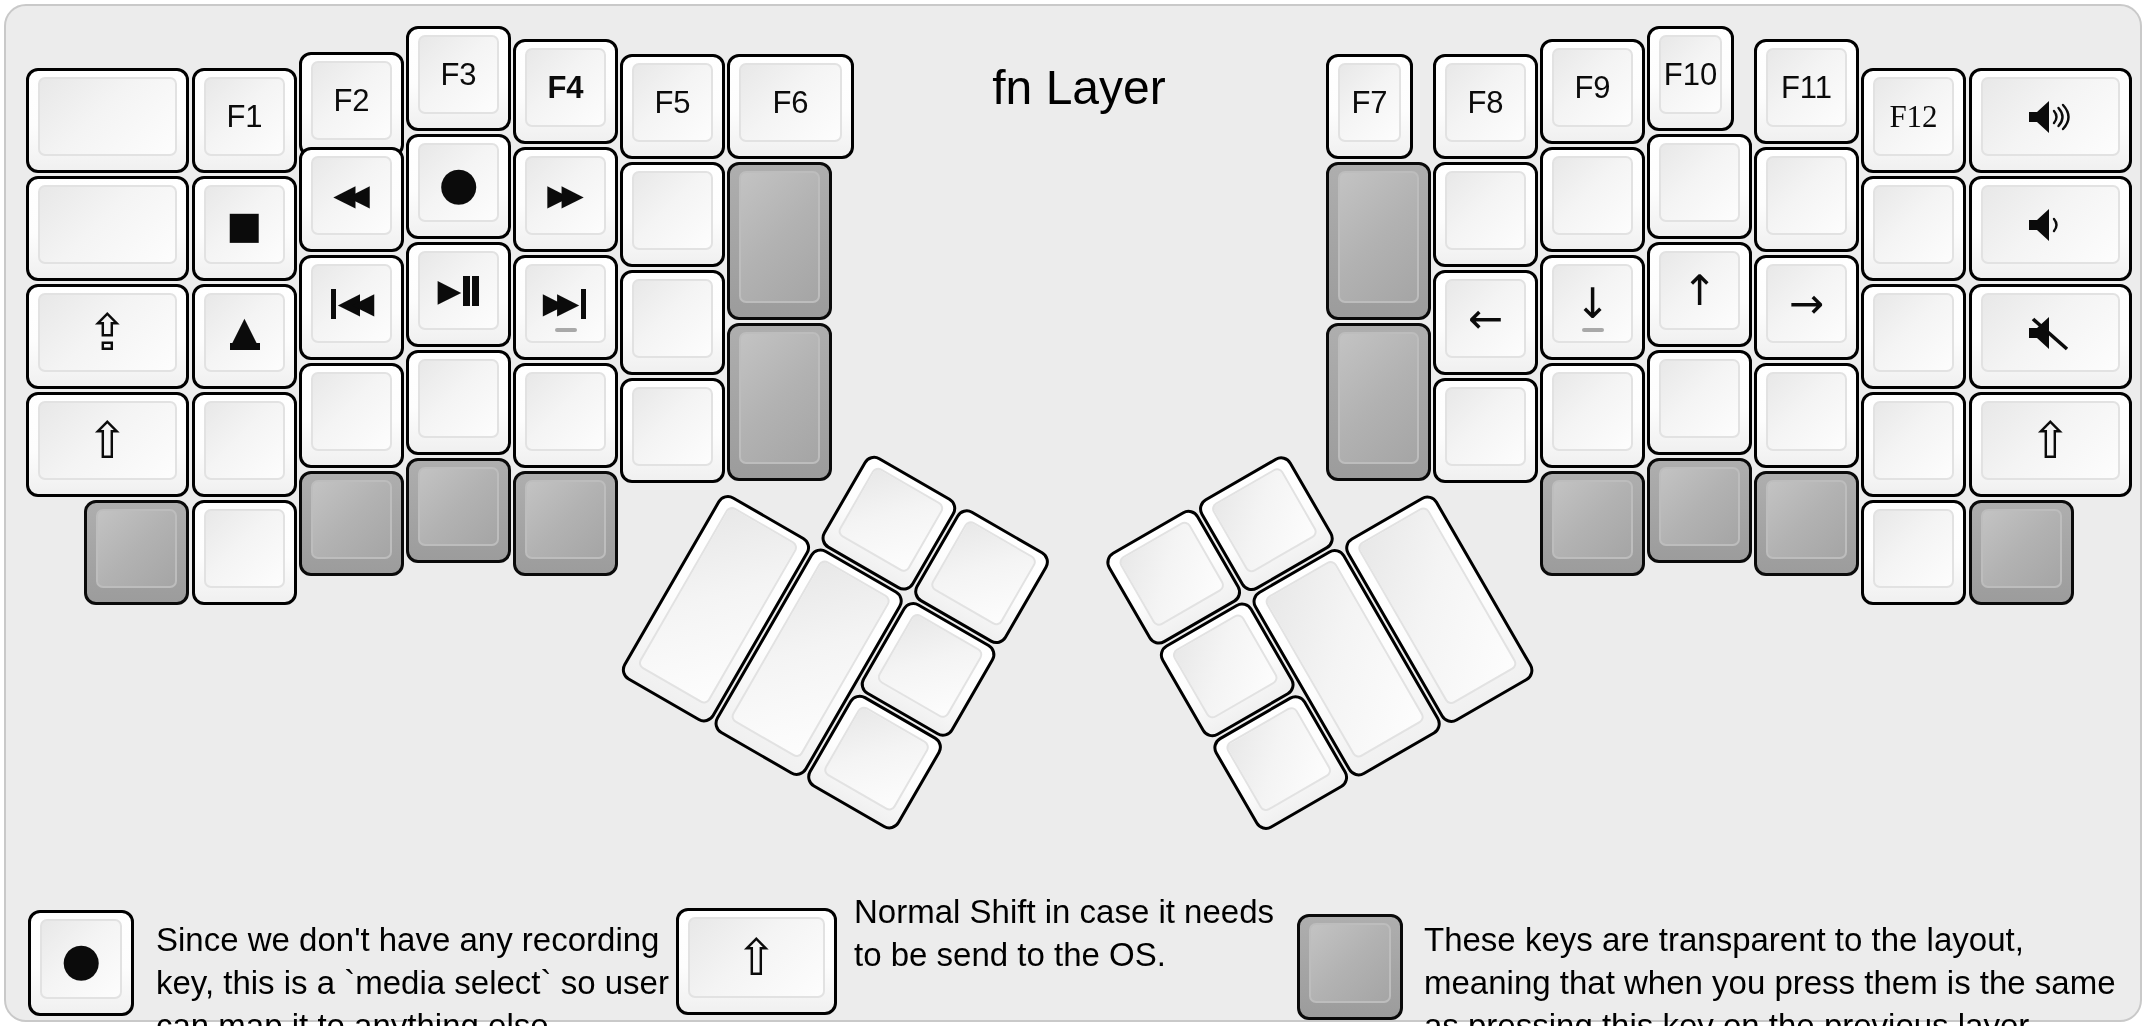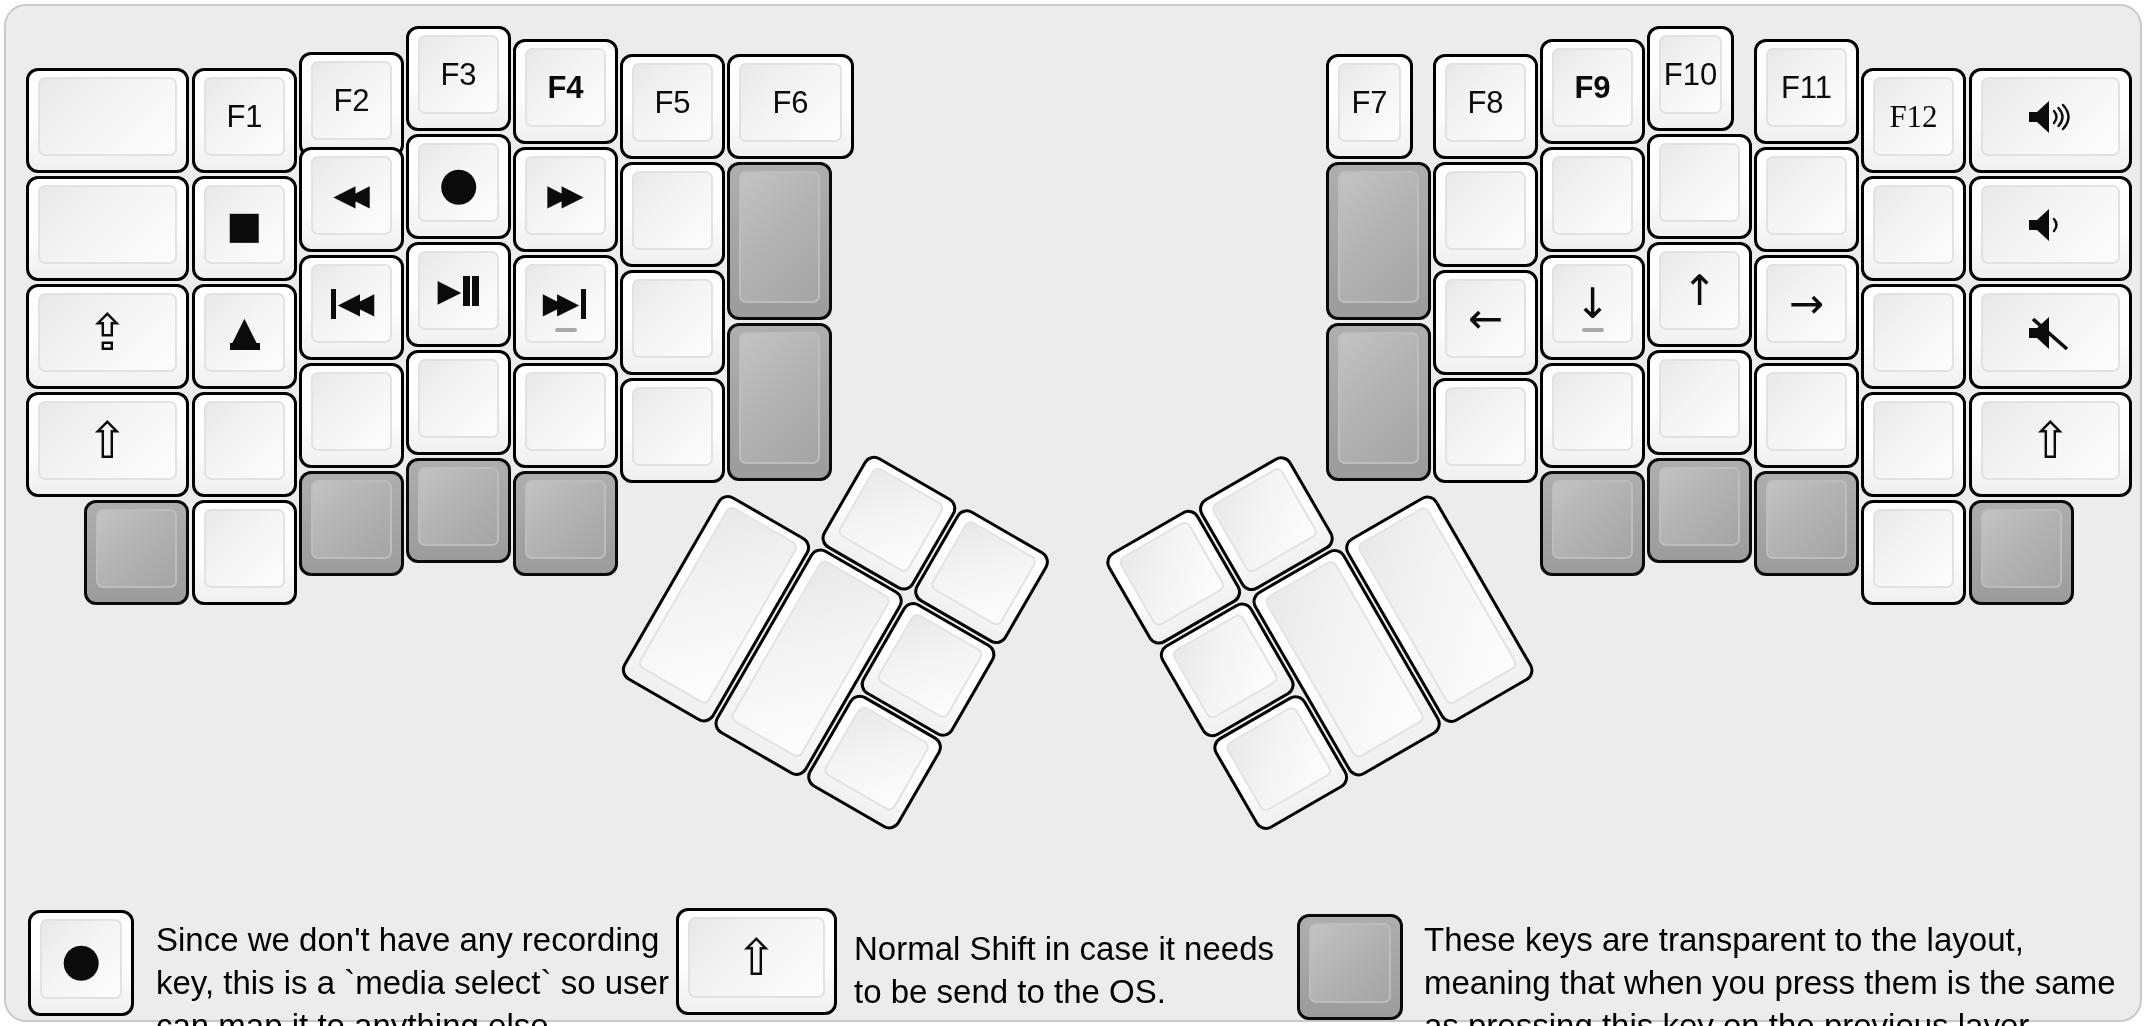--- a/index.html
+++ b/index.html
@@ -37,20 +37,21 @@
   
   .thumb{position:absolute;transform-origin:0 0;width:321px;height:321px;}
   
   .legend-text{position:absolute;font-size:33px;line-height:43px;color:#000;
                white-space:pre-line;}
 </style>
 </head>
 <body>
 
 <div class="canvas">
+  <div class="page-title">fn Layer</div>
 
   <div id="keys-layer">
       <div class="key white" style="left: 20px; top: 62px; width: 163px; height: 105px;">
         <div class="face"></div>
       </div>
       <div class="key white" style="left: 20px; top: 170px; width: 163px; height: 105px;">
         <div class="face"></div>
       </div>
       <div class="key white" style="left: 20px; top: 278px; width: 163px; height: 105px;">
         <div class="face">
@@ -224,21 +225,21 @@
       <div class="key white" style="left: 1427px; top: 264px; width: 105px; height: 105px;">
         <div class="face">
           <span class="icon">
             <span class="ic-arrow">←</span>
           </span>
         </div>
       </div>
       <div class="key white" style="left: 1427px; top: 372px; width: 105px; height: 105px;">
         <div class="face"></div>
       </div>
-      <div class="key white" style="left: 1534px; top: 33px; width: 105px; height: 105px; font-weight: bold;">
+      <div class="key white" style="left: 1534px; top: 33px; width: 105px; height: 105px;">
         <div class="face">
           <span class="klabel">F9</span>
         </div>
       </div>
       <div class="key white" style="left: 1534px; top: 141px; width: 105px; height: 105px;">
         <div class="face"></div>
       </div>
       <div class="key white" style="left: 1534px; top: 249px; width: 105px; height: 105px;">
         <div class="face">
           <span class="icon">
@@ -396,21 +397,21 @@
         <div class="face"></div>
       </div>
     </div>
 
   <div>
     <div id="legend-key-0"></div>
     <div class="legend-text" style="left: 150px; top: 912px;">Since we don't have any recording
 key, this is a `media select` so user
 can map it to anything else.</div>
     <div id="legend-key-1"></div>
-    <div class="legend-text" style="left: 848px; top: 921px;">Normal Shift in case it needs
+    <div class="legend-text" style="left: 848px; top: 884px;">Normal Shift in case it needs
 to be send to the OS.</div>
     <div id="legend-key-2"></div>
     <div class="legend-text" style="left: 1418px; top: 912px;">These keys are transparent to the layout,
 meaning that when you press them is the same
 as pressing this key on the previous layer.</div>
   <div class="key white" style="left: 22px; top: 904px; width: 106px; height: 106px;">
         <div class="face">
           <span class="icon">
             <span class="ic-rec">●</span>
           </span>

